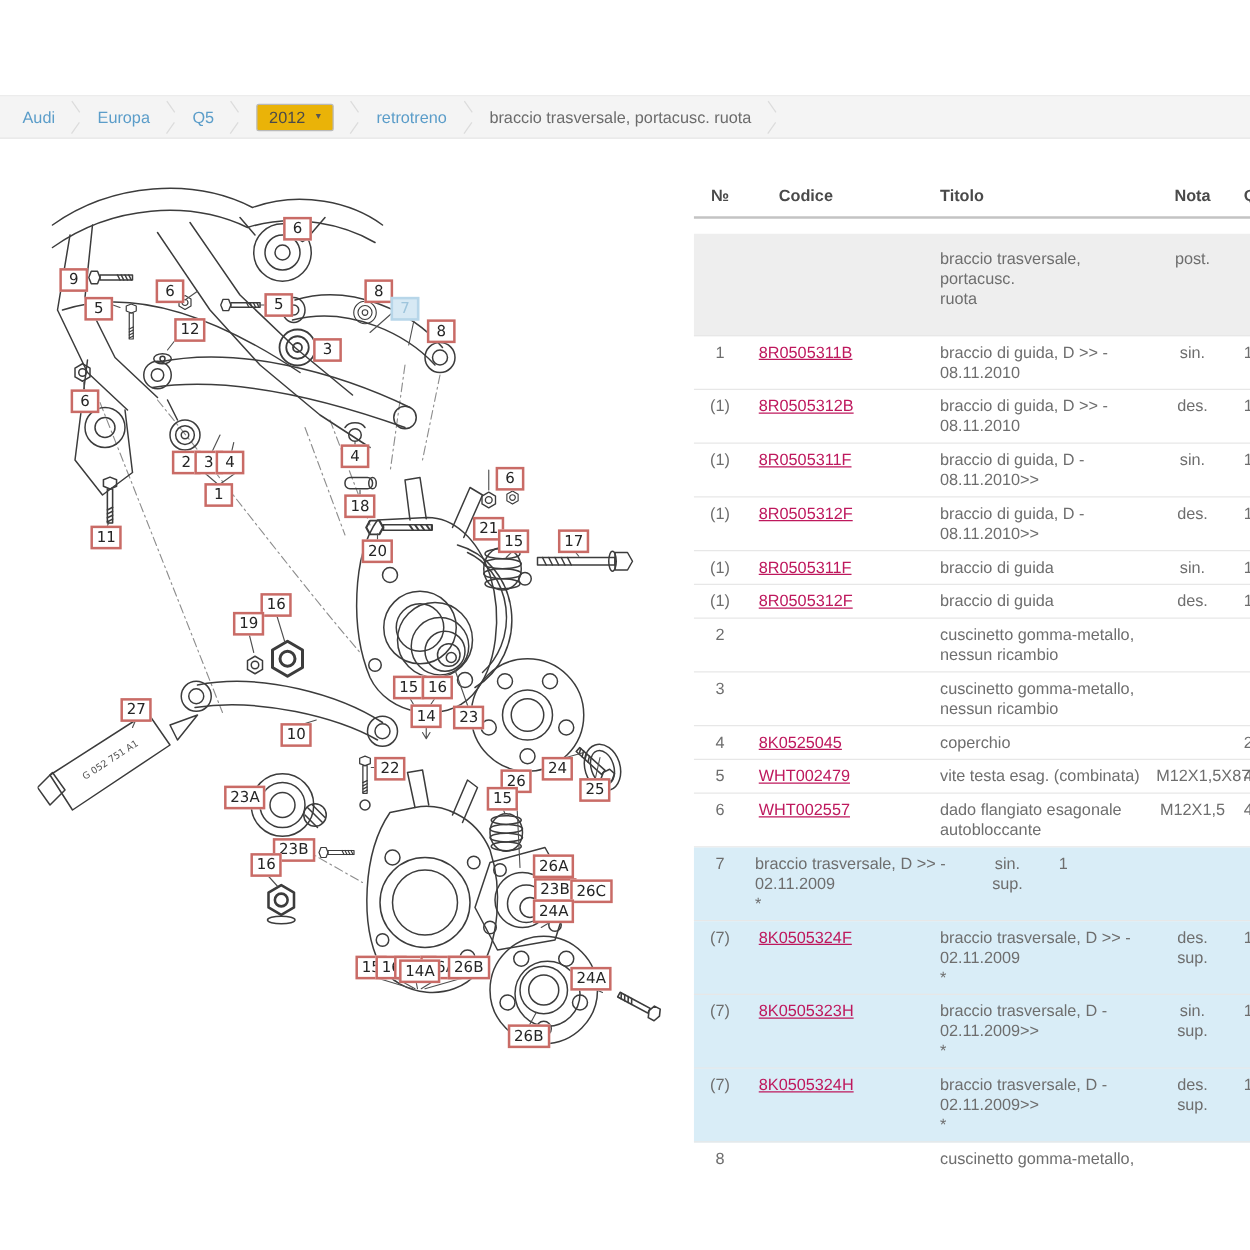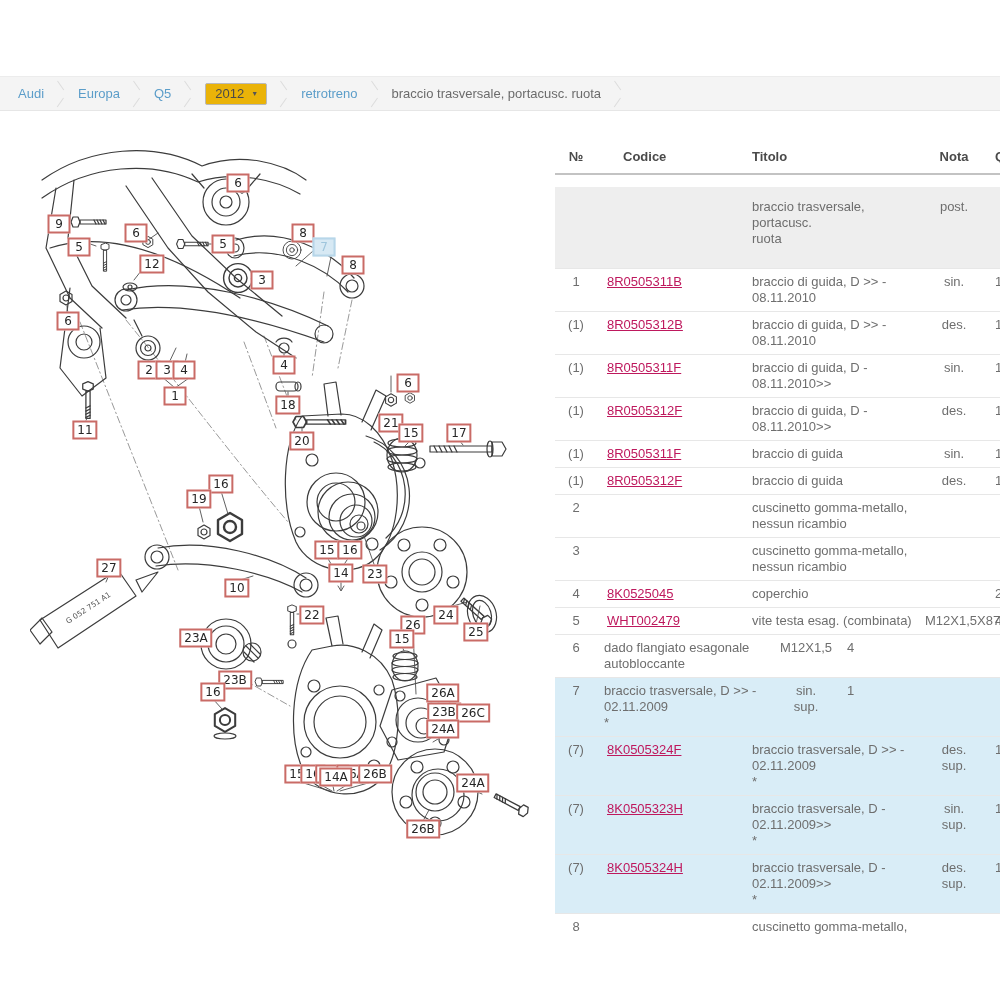--- a/index.html
+++ b/index.html
@@ -469,20 +469,21 @@
           <div class="c-title">
             <div>vite testa esag. (combinata)</div>
           </div>
           <div class="c-nota">
             <div>M12X1,5X87</div>
           </div>
           <div class="c-qty">4</div>
         </div>
         <div class="prow">
           <div class="c-num">6</div>
+          <div class="c-code"><span class="code-link">WHT002557</span></div>
           <div class="c-title">
             <div>dado flangiato esagonale</div>
             <div>autobloccante</div>
           </div>
           <div class="c-nota">
             <div>M12X1,5</div>
           </div>
           <div class="c-qty">4</div>
         </div>
         <div class="prow hl">

